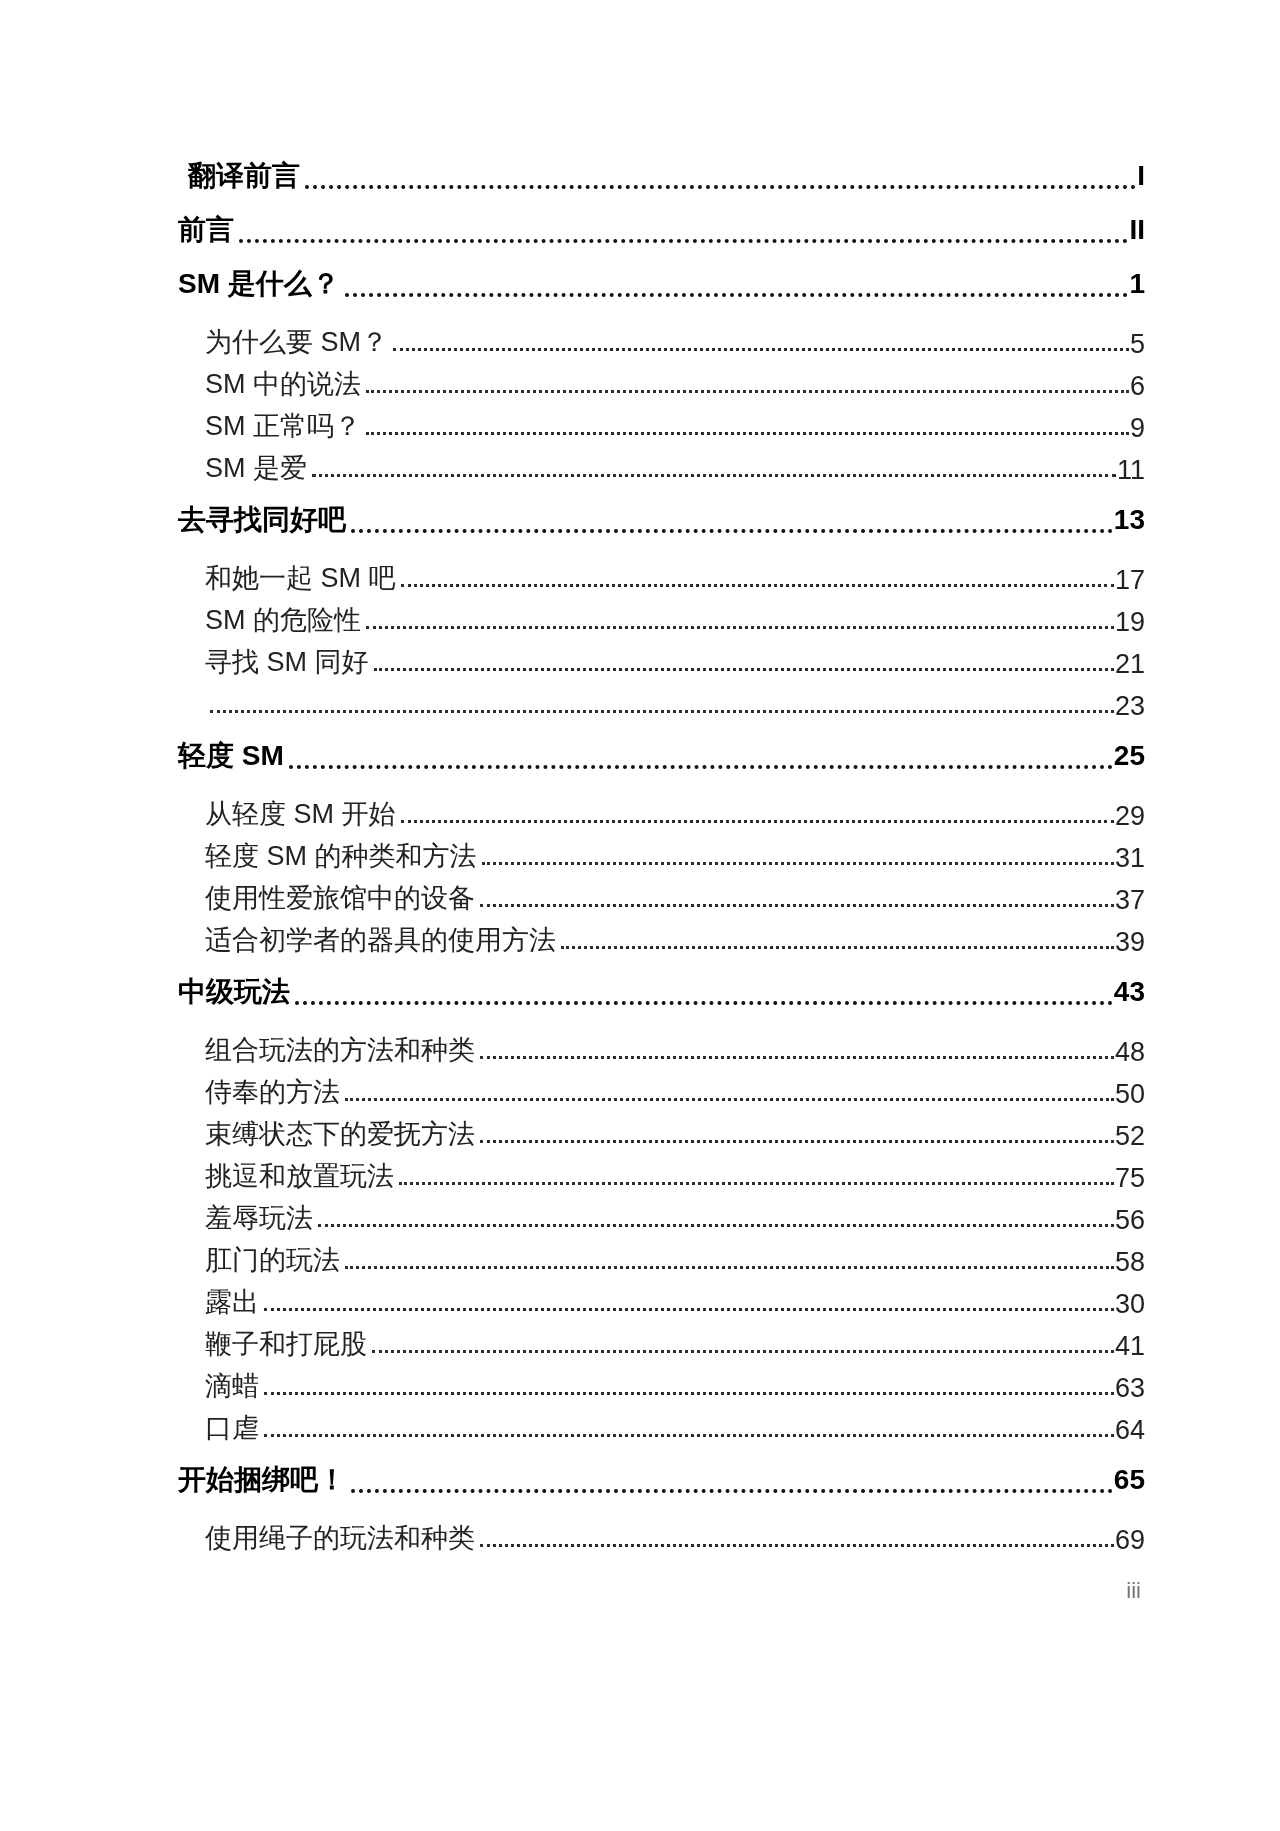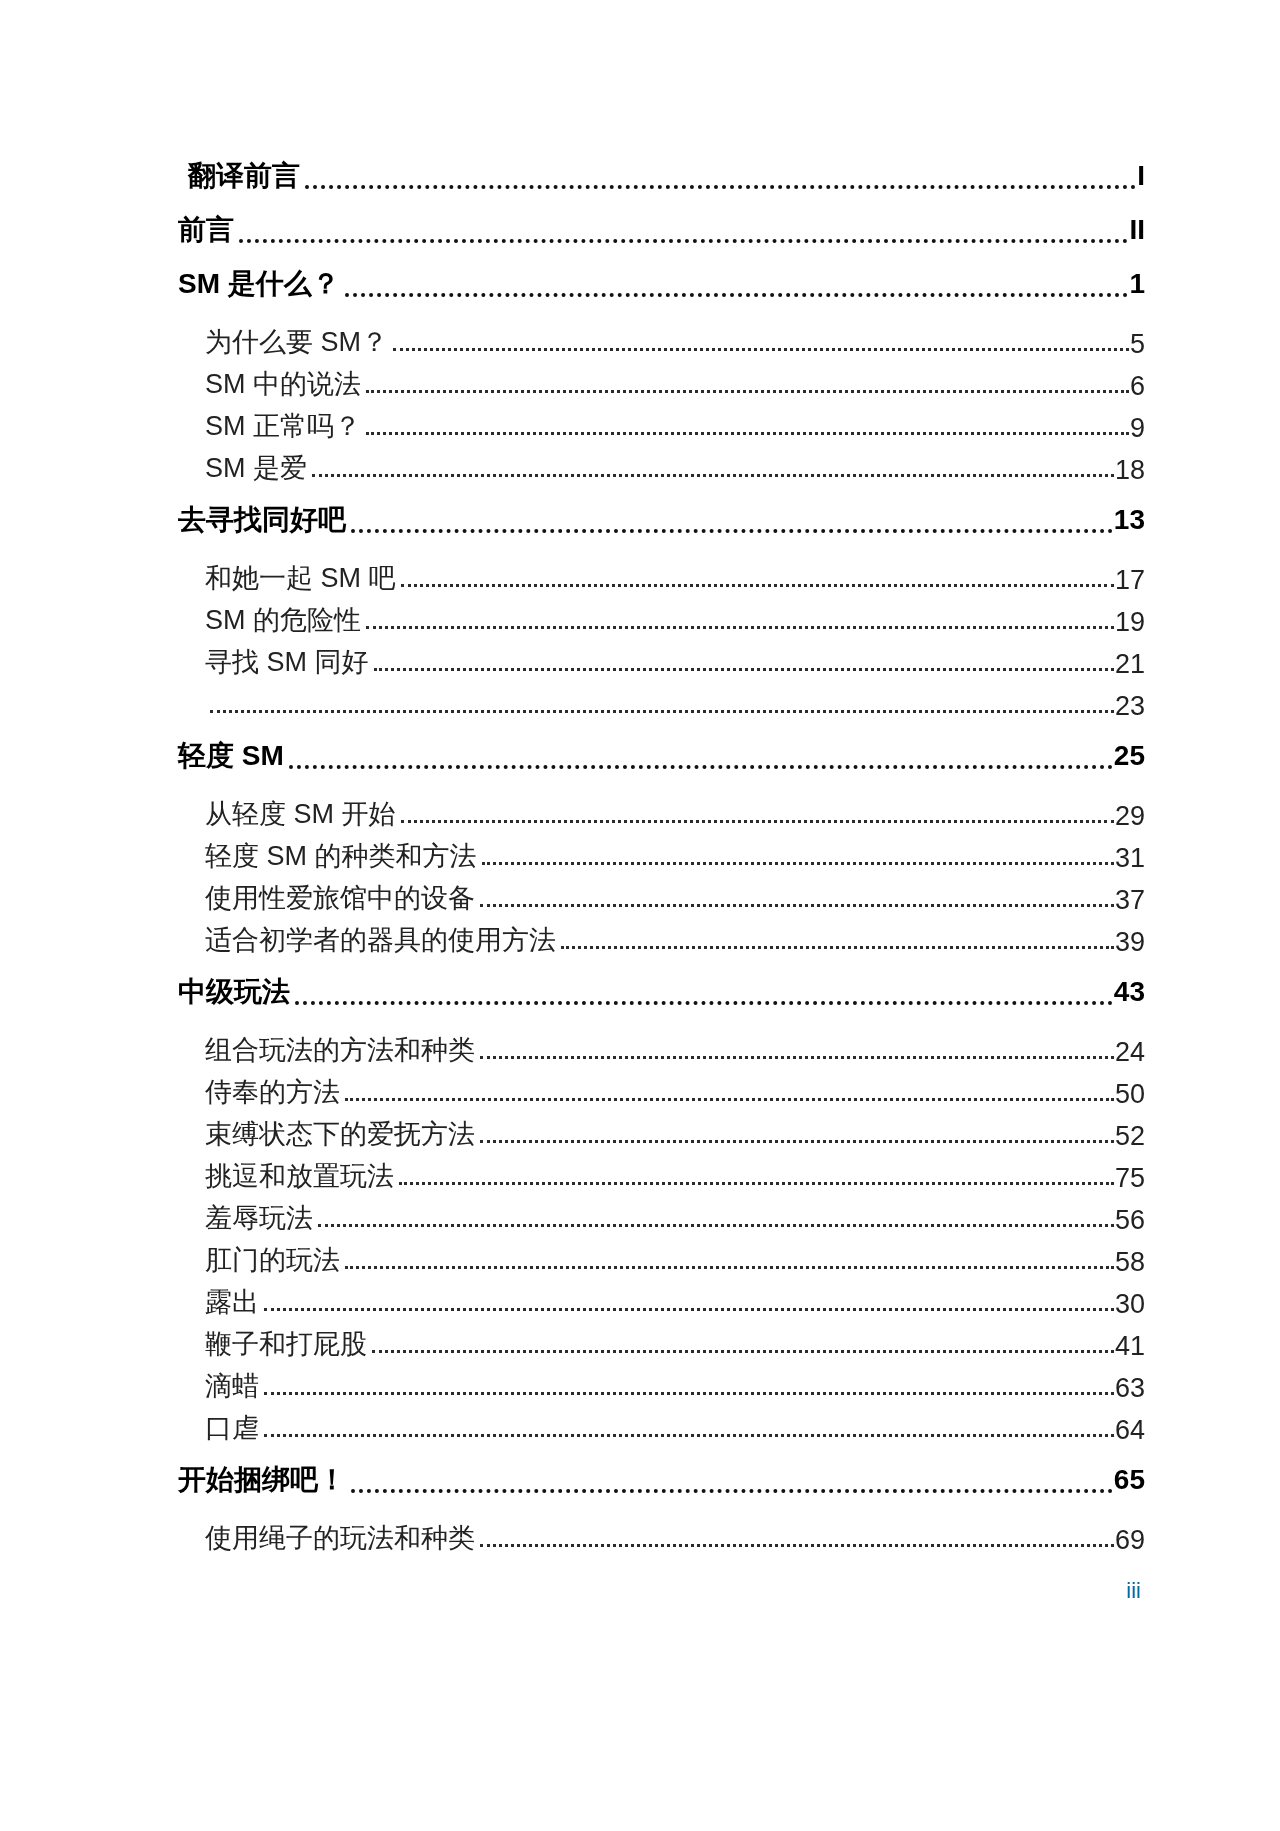--- a/index.html
+++ b/index.html
@@ -61,21 +61,21 @@
     border-bottom: 4px dotted #111111;
     margin-bottom: 8px;
   }
   .toc-page {
     flex: 0 0 auto;
   }
   .footer {
     margin-top: 22px;
     text-align: right;
     font-size: 22px;
-    color: #0369a1;
+    color: #737373;
     padding-right: 4px;
   }
 </style>
 </head>
 <body>
 
 <div class="page">
   <div id="toc-list">
       <div class="toc-row lvl1 first-indent">
     <span class="toc-label">翻译前言</span>
@@ -103,21 +103,21 @@
     <span class="toc-page">6</span>
   </div>
       <div class="toc-row lvl2">
     <span class="toc-label">SM 正常吗？</span>
     <span class="toc-leader"></span>
     <span class="toc-page">9</span>
   </div>
       <div class="toc-row lvl2">
     <span class="toc-label">SM 是爱</span>
     <span class="toc-leader"></span>
-    <span class="toc-page">18</span>
+    <span class="toc-page">11</span>
   </div>
       <div class="toc-row lvl1">
     <span class="toc-label">去寻找同好吧</span>
     <span class="toc-leader"></span>
     <span class="toc-page">13</span>
   </div>
       <div class="toc-row lvl2">
     <span class="toc-label">和她一起 SM 吧</span>
     <span class="toc-leader"></span>
     <span class="toc-page">17</span>
@@ -162,21 +162,21 @@
     <span class="toc-page">39</span>
   </div>
       <div class="toc-row lvl1">
     <span class="toc-label">中级玩法</span>
     <span class="toc-leader"></span>
     <span class="toc-page">43</span>
   </div>
       <div class="toc-row lvl2">
     <span class="toc-label">组合玩法的方法和种类</span>
     <span class="toc-leader"></span>
-    <span class="toc-page">24</span>
+    <span class="toc-page">48</span>
   </div>
       <div class="toc-row lvl2">
     <span class="toc-label">侍奉的方法</span>
     <span class="toc-leader"></span>
     <span class="toc-page">50</span>
   </div>
       <div class="toc-row lvl2">
     <span class="toc-label">束缚状态下的爱抚方法</span>
     <span class="toc-leader"></span>
     <span class="toc-page">52</span>

